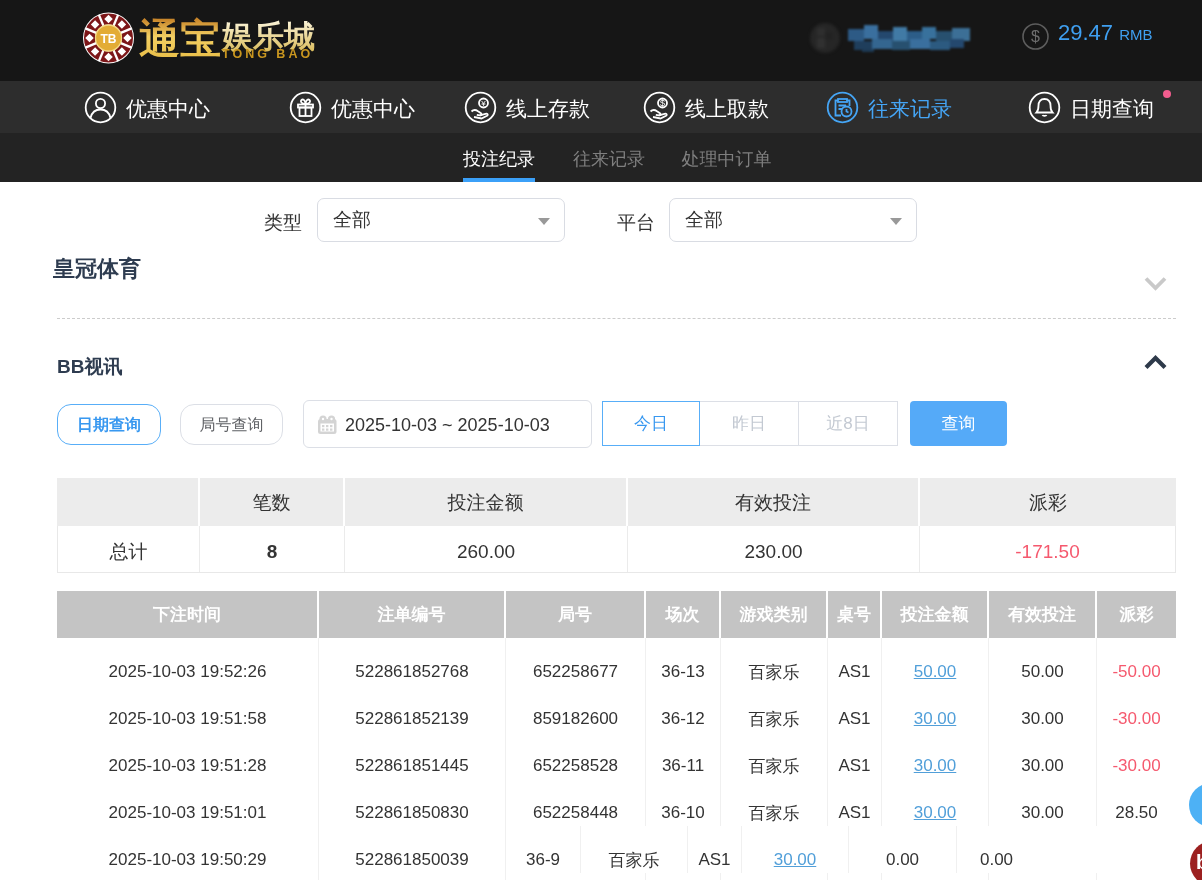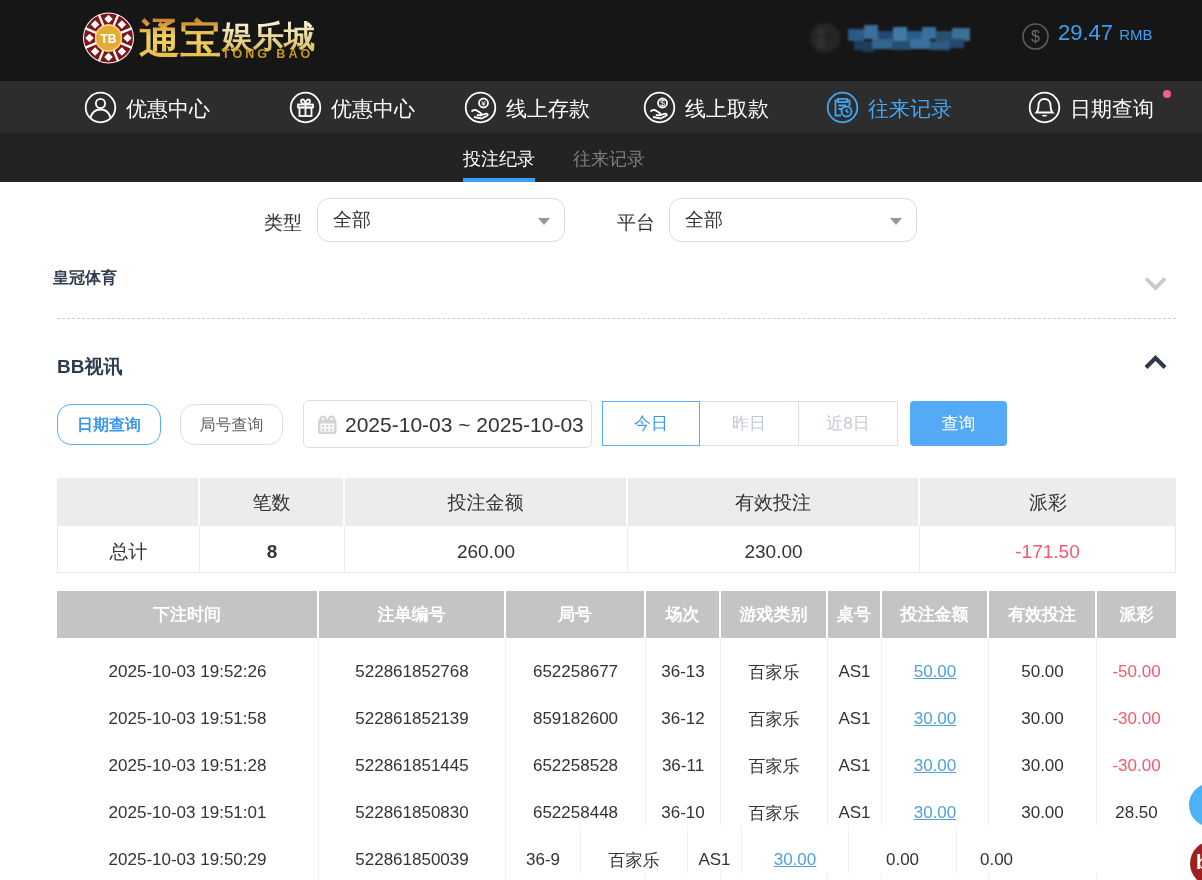--- a/index.html
+++ b/index.html
@@ -12,30 +12,30 @@
 #tabs { position:absolute; left:0; top:133px; width:1202px; height:49px; background:#232323; }
 .navitem { position:absolute; top:0; height:52px; display:flex; align-items:center; color:#fff; font-size:21px; font-weight:500; }
 .navitem b { font-weight:500; position:relative; top:2px; }
 .navitem svg { margin-right:9px; }
 .navitem.active { color:#45a5f5; }
 .tab { position:absolute; top:0; height:49px; line-height:53px; font-size:18px; color:#7f7f7f; text-align:center; }
 .tab.active { color:#fff; }
 .tab.active .uline { position:absolute; left:0; bottom:0; width:100%; height:4px; background:#3ba0f8; }
 
 .flabel { position:absolute; font-size:19px; color:#333; top:210px; }
-.sel { position:absolute; top:198px; width:248px; height:44px; background:#fff; border:1px solid #d9dce3; border-radius:12px; font-size:19px; color:#333; line-height:42px; padding-left:15px; }
+.sel { position:absolute; top:198px; width:248px; height:44px; background:#fff; border:1px solid #d9dce3; border-radius:7px; font-size:19px; color:#333; line-height:42px; padding-left:15px; }
 .sel .arr { position:absolute; right:14px; top:19px; width:0; height:0; border-left:6px solid transparent; border-right:6px solid transparent; border-top:7px solid #999; }
 
 .sect { position:absolute; left:57px; font-size:21px; font-weight:bold; color:#2e3c50; }
 .dash { position:absolute; left:57px; top:318px; width:1119px; border-top:1px dashed #ccc; }
 
 .btn1 { position:absolute; top:404px; height:41px; border-radius:14px; border:1px solid #dcdfe6; background:#fff; font-size:16px; color:#606266; text-align:center; line-height:39px; }
 .btn1.act { border-color:#58aef8; color:#3898f0; font-weight:bold; }
 #datebox { position:absolute; left:303px; top:400px; width:289px; height:48px; border:1px solid #dcdfe6; border-radius:6px; background:#fff; }
-#datebox .dtxt { position:absolute; left:41px; top:0; height:46px; line-height:48px; font-size:21px; color:#333; }
+#datebox .dtxt { position:absolute; left:41px; top:0; height:46px; line-height:48px; font-size:18px; color:#333; }
 .grp { position:absolute; top:401px; height:45px; background:#fff; border:1px solid #dcdfe6; font-size:17px; text-align:center; line-height:43px; }
 .grp.act { border:1px solid #58aef8; color:#3898f0; z-index:2; }
 #query { position:absolute; left:910px; top:401px; width:97px; height:45px; background:#55aaf8; border-radius:4px; color:#fff; font-size:17px; text-align:center; line-height:45px; }
 
 .trow { position:absolute; left:57px; width:1119px; display:flex; }
 .trow .c { flex:none; display:flex; align-items:center; justify-content:center; }
 
 .sumhead { top:478px; height:48px; }
 .sumhead .c { background:#ececec; font-size:19px; color:#333; padding-top:2px; }
 .sumhead .c + .c { margin-left:2px; }
@@ -188,28 +188,29 @@
       <path d="M14.5 24 C15 25.2 18 25.2 18.5 24"></path>
     </svg>
       <b>日期查询</b>
   </div>
   <div class="abs" style="left:1163px;top:9px;width:8px;height:8px;border-radius:50%;background:#f25d8e"></div>
 </div>
 
 <div id="tabs">
   <div class="tab active" style="left:463px;width:72px">投注纪录<div class="uline"></div></div>
   <div class="tab" style="left:573px;width:72px">往来记录</div>
+  <div class="tab" style="left:681px;width:91px">处理中订单</div>
 </div>
 
 <div class="flabel" style="left:264px">类型</div>
 <div class="sel" style="left:317px">全部<div class="arr"></div></div>
 <div class="flabel" style="left:617px">平台</div>
 <div class="sel" style="left:669px">全部<div class="arr"></div></div>
 
-<div class="sect" style="top:268px;left:53px;font-size:16px">皇冠体育</div>
+<div class="sect" style="top:254px;left:53px;font-size:22px">皇冠体育</div>
 <svg class="abs" style="left:1144px;top:276px" width="23" height="15" viewBox="0 0 23 15" fill="none" stroke="#c9c9c9" stroke-width="3.8">
     <path d="M2 2.5 L11.5 12 L21 2.5"></path>
   </svg>
 <div class="dash"></div>
 
 <div class="sect" style="top:354px;font-size:19px">BB视讯</div>
 <svg class="abs" style="left:1144px;top:355px" width="23" height="15" viewBox="0 0 23 15" fill="none" stroke="#2e3a4a" stroke-width="4.2">
     <path d="M2 12.5 L11.5 3 L21 12.5"></path>
   </svg>
 

